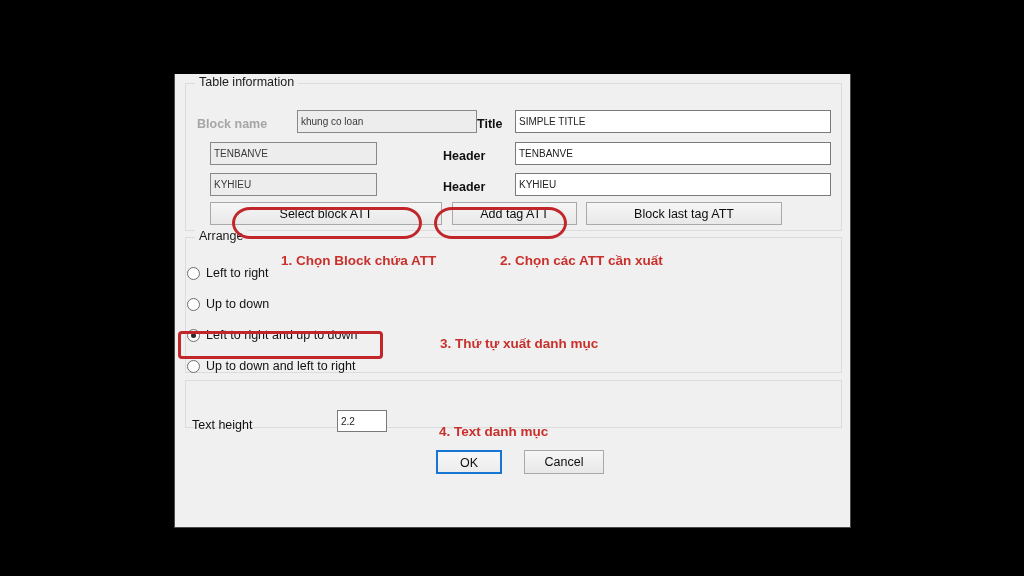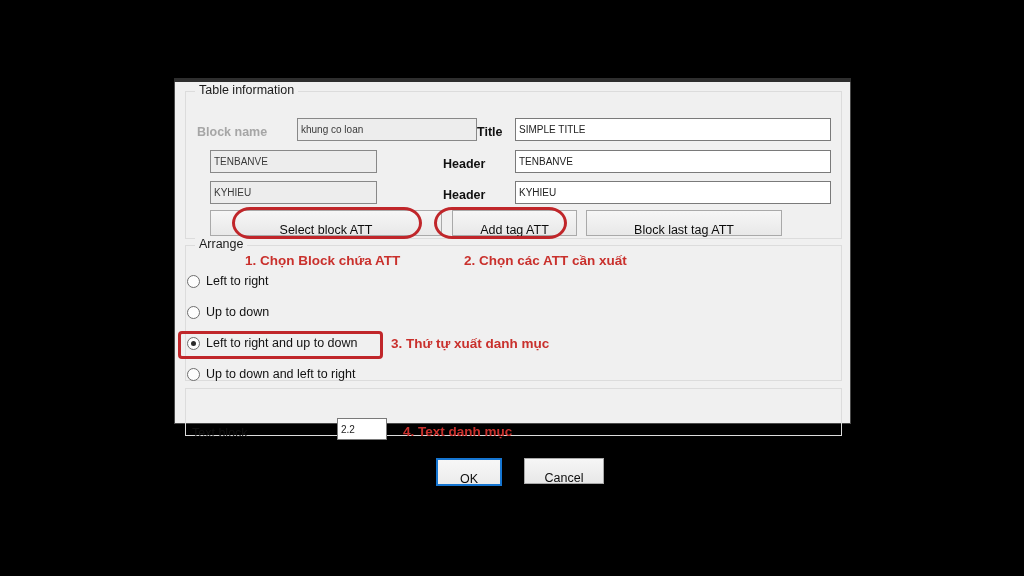--- a/index.html
+++ b/index.html
@@ -12,22 +12,22 @@
   }
   #stage {
     position: relative;
     width: 1024px; height: 576px;
     background: #000000;
   }
 
   
   #dialog {
     position: absolute;
-    left: 174px; top: 82px;
-    width: 677px; height: 342px;
+    left: 174px; top: 74px;
+    width: 677px; height: 454px;
     background: #f0f0f0;
     border: 1px solid #4a4a4a;
     border-top: none;
   }
   #titlestrip {
     position: absolute;
     left: 174px; top: 78px;
     width: 677px; height: 5px;
     background: #2e2e2e;
   }
@@ -84,21 +84,21 @@
   
   .btn {
     position: absolute;
     font-family: "Liberation Sans", sans-serif;
     font-size: 12.5px;
     color: #0d0d0d;
     background: linear-gradient(#f6f6f6, #e8e8e8);
     border: 1px solid #a9a9a9;
     text-align: center;
     cursor: default;
-    padding: 12px;
+    padding: 4px;
   }
   .btn.focus {
     border: 2px solid #1676d2;
     background: linear-gradient(#f7f7f7, #ececec);
   }
 
   
   .radio-row {
     position: absolute;
     display: flex;
@@ -129,20 +129,21 @@
   }
 
   
   .anno {
     position: absolute;
     font-size: 13.5px;
     font-weight: bold;
     color: #c9302c;
     white-space: nowrap;
     line-height: 16px;
+    margin-left: 36px;
   }
 
   
   .hl {
     position: absolute;
     border: 3px solid #c0262a;
     pointer-events: none;
   }
   .hl.oval { border-radius: 18px / 16px; }
   .hl.rect { border-radius: 4px; }
@@ -205,37 +206,37 @@
       <span class="radio-label">Left to right and up to down</span>
     </div>
 
     <div class="radio-row" style="left:12px; top:285px;">
       <span class="radio-dot"></span>
       <span class="radio-label">Up to down and left to right</span>
     </div>
 
     <div class="groupbox" id="grp-textheight"></div>
 
-    <span class="lbl" style="left:17px; top:344px;">Text block</span>
+    <span class="lbl" style="left:17px; top:344px;">Text height</span>
 
     <input class="tinput" type="text" style="left: 162px; top: 336px; width: 50px; height: 22px;" value="2.2">
 
     <button class="btn focus" style="left:245px; top:376px; width:66px; height:24px;margin-left:16px;">OK</button>
 
     <button class="btn" style="left:349px; top:376px; width:80px; height:24px;">Cancel</button>
 
   </div>
 
   <div class="hl oval" style="left:232px; top:207px; width:190px; height:32px;"></div>
 
   <div class="hl oval" style="left:434px; top:207px; width:133px; height:32px;"></div>
 
   <div class="hl rect" style="left:178px; top:331px; width:205px; height:28px;"></div>
 
   <span class="anno" style="left:245px; top:253px;">1. Chọn Block chứa ATT</span>
 
   <span class="anno" style="left:464px; top:253px;">2. Chọn các ATT cần xuất</span>
 
-  <span class="anno" style="left:391px; top:336px;">3. Thứ tự xuất danh mục</span>
+  <span class="anno" style="left:404px; top:336px;">3. Thứ tự xuất danh mục</span>
 
   <span class="anno" style="left:403px; top:424px;">4. Text danh mục</span>
 
 </div>
 
 </body></html>

